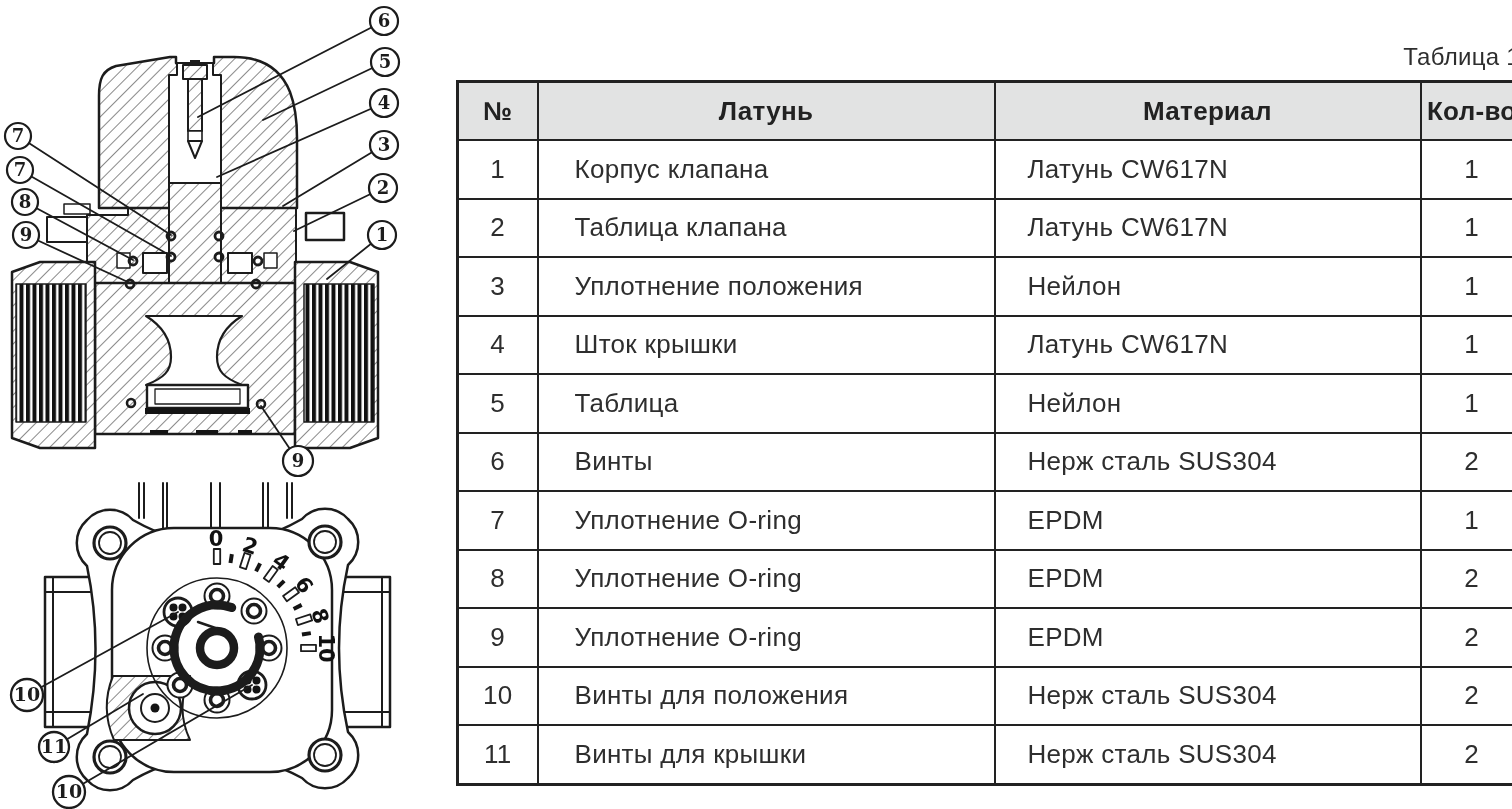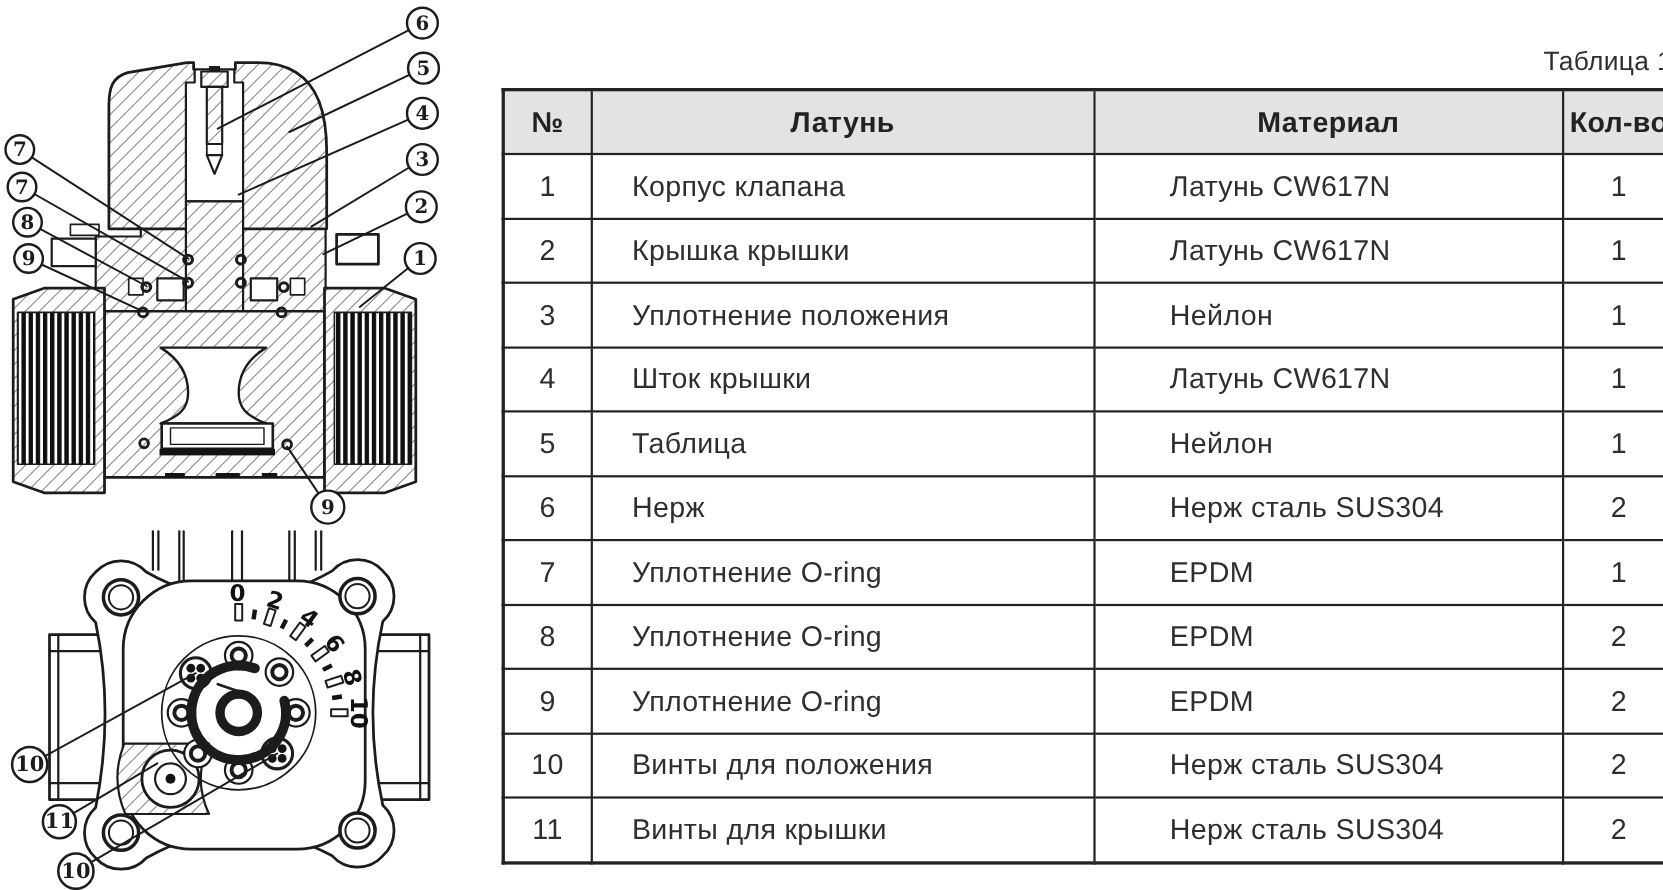--- a/index.html
+++ b/index.html
@@ -10,21 +10,21 @@
   #diagBottom{left:0;top:480px;}
   .tablewrap{position:absolute;left:456px;top:20px;width:1066px;margin-top:23px;}
   .caption{text-align:right;font-size:24px;color:#2e2e2e;margin:0 2px 9px 0;letter-spacing:.3px;}
   table.parts{border-collapse:collapse;table-layout:fixed;width:1066px;border:3px solid #222;}
   table.parts th, table.parts td{border:2px solid #222;overflow:hidden;white-space:nowrap;}
   table.parts th{height:54px;background:#e2e3e3;font-size:26px;font-weight:700;color:#222;
                  text-align:center;letter-spacing:.3px;}
   table.parts td{height:54.5px;font-size:26px;font-weight:400;color:#2e2e2e;letter-spacing:.3px;}
   td.c0,td.c3{text-align:center;}
   td.c1{padding-left:36px;}
-  td.c2{padding-left:68px;}
+  td.c2{padding-left:32px;}
   svg text.callout{font-family:"DejaVu Serif",serif;font-weight:600;fill:#1c1c1c;}
   svg text.dial{font-family:"DejaVu Sans",sans-serif;font-weight:700;fill:#111;}
 </style>
 </head>
 <body>
 
 <div class="canvas">
 
   <div class="diag" id="diagTop">
   <svg width="440" height="485" viewBox="0 0 440 485">
@@ -301,21 +301,21 @@
       </thead>
       <tbody>
         <tr>
           <td class="c0">1</td>
           <td class="c1">Корпус клапана</td>
           <td class="c2">Латунь CW617N</td>
           <td class="c3">1</td>
         </tr>
         <tr>
           <td class="c0">2</td>
-          <td class="c1">Крышка крышки</td>
+          <td class="c1">Таблица клапана</td>
           <td class="c2">Латунь CW617N</td>
           <td class="c3">1</td>
         </tr>
         <tr>
           <td class="c0">3</td>
           <td class="c1">Уплотнение положения</td>
           <td class="c2">Нейлон</td>
           <td class="c3">1</td>
         </tr>
         <tr>
@@ -325,21 +325,21 @@
           <td class="c3">1</td>
         </tr>
         <tr>
           <td class="c0">5</td>
           <td class="c1">Таблица</td>
           <td class="c2">Нейлон</td>
           <td class="c3">1</td>
         </tr>
         <tr>
           <td class="c0">6</td>
-          <td class="c1">Нерж</td>
+          <td class="c1">Винты</td>
           <td class="c2">Нерж сталь SUS304</td>
           <td class="c3">2</td>
         </tr>
         <tr>
           <td class="c0">7</td>
           <td class="c1">Уплотнение O-ring</td>
           <td class="c2">EPDM</td>
           <td class="c3">1</td>
         </tr>
         <tr>

